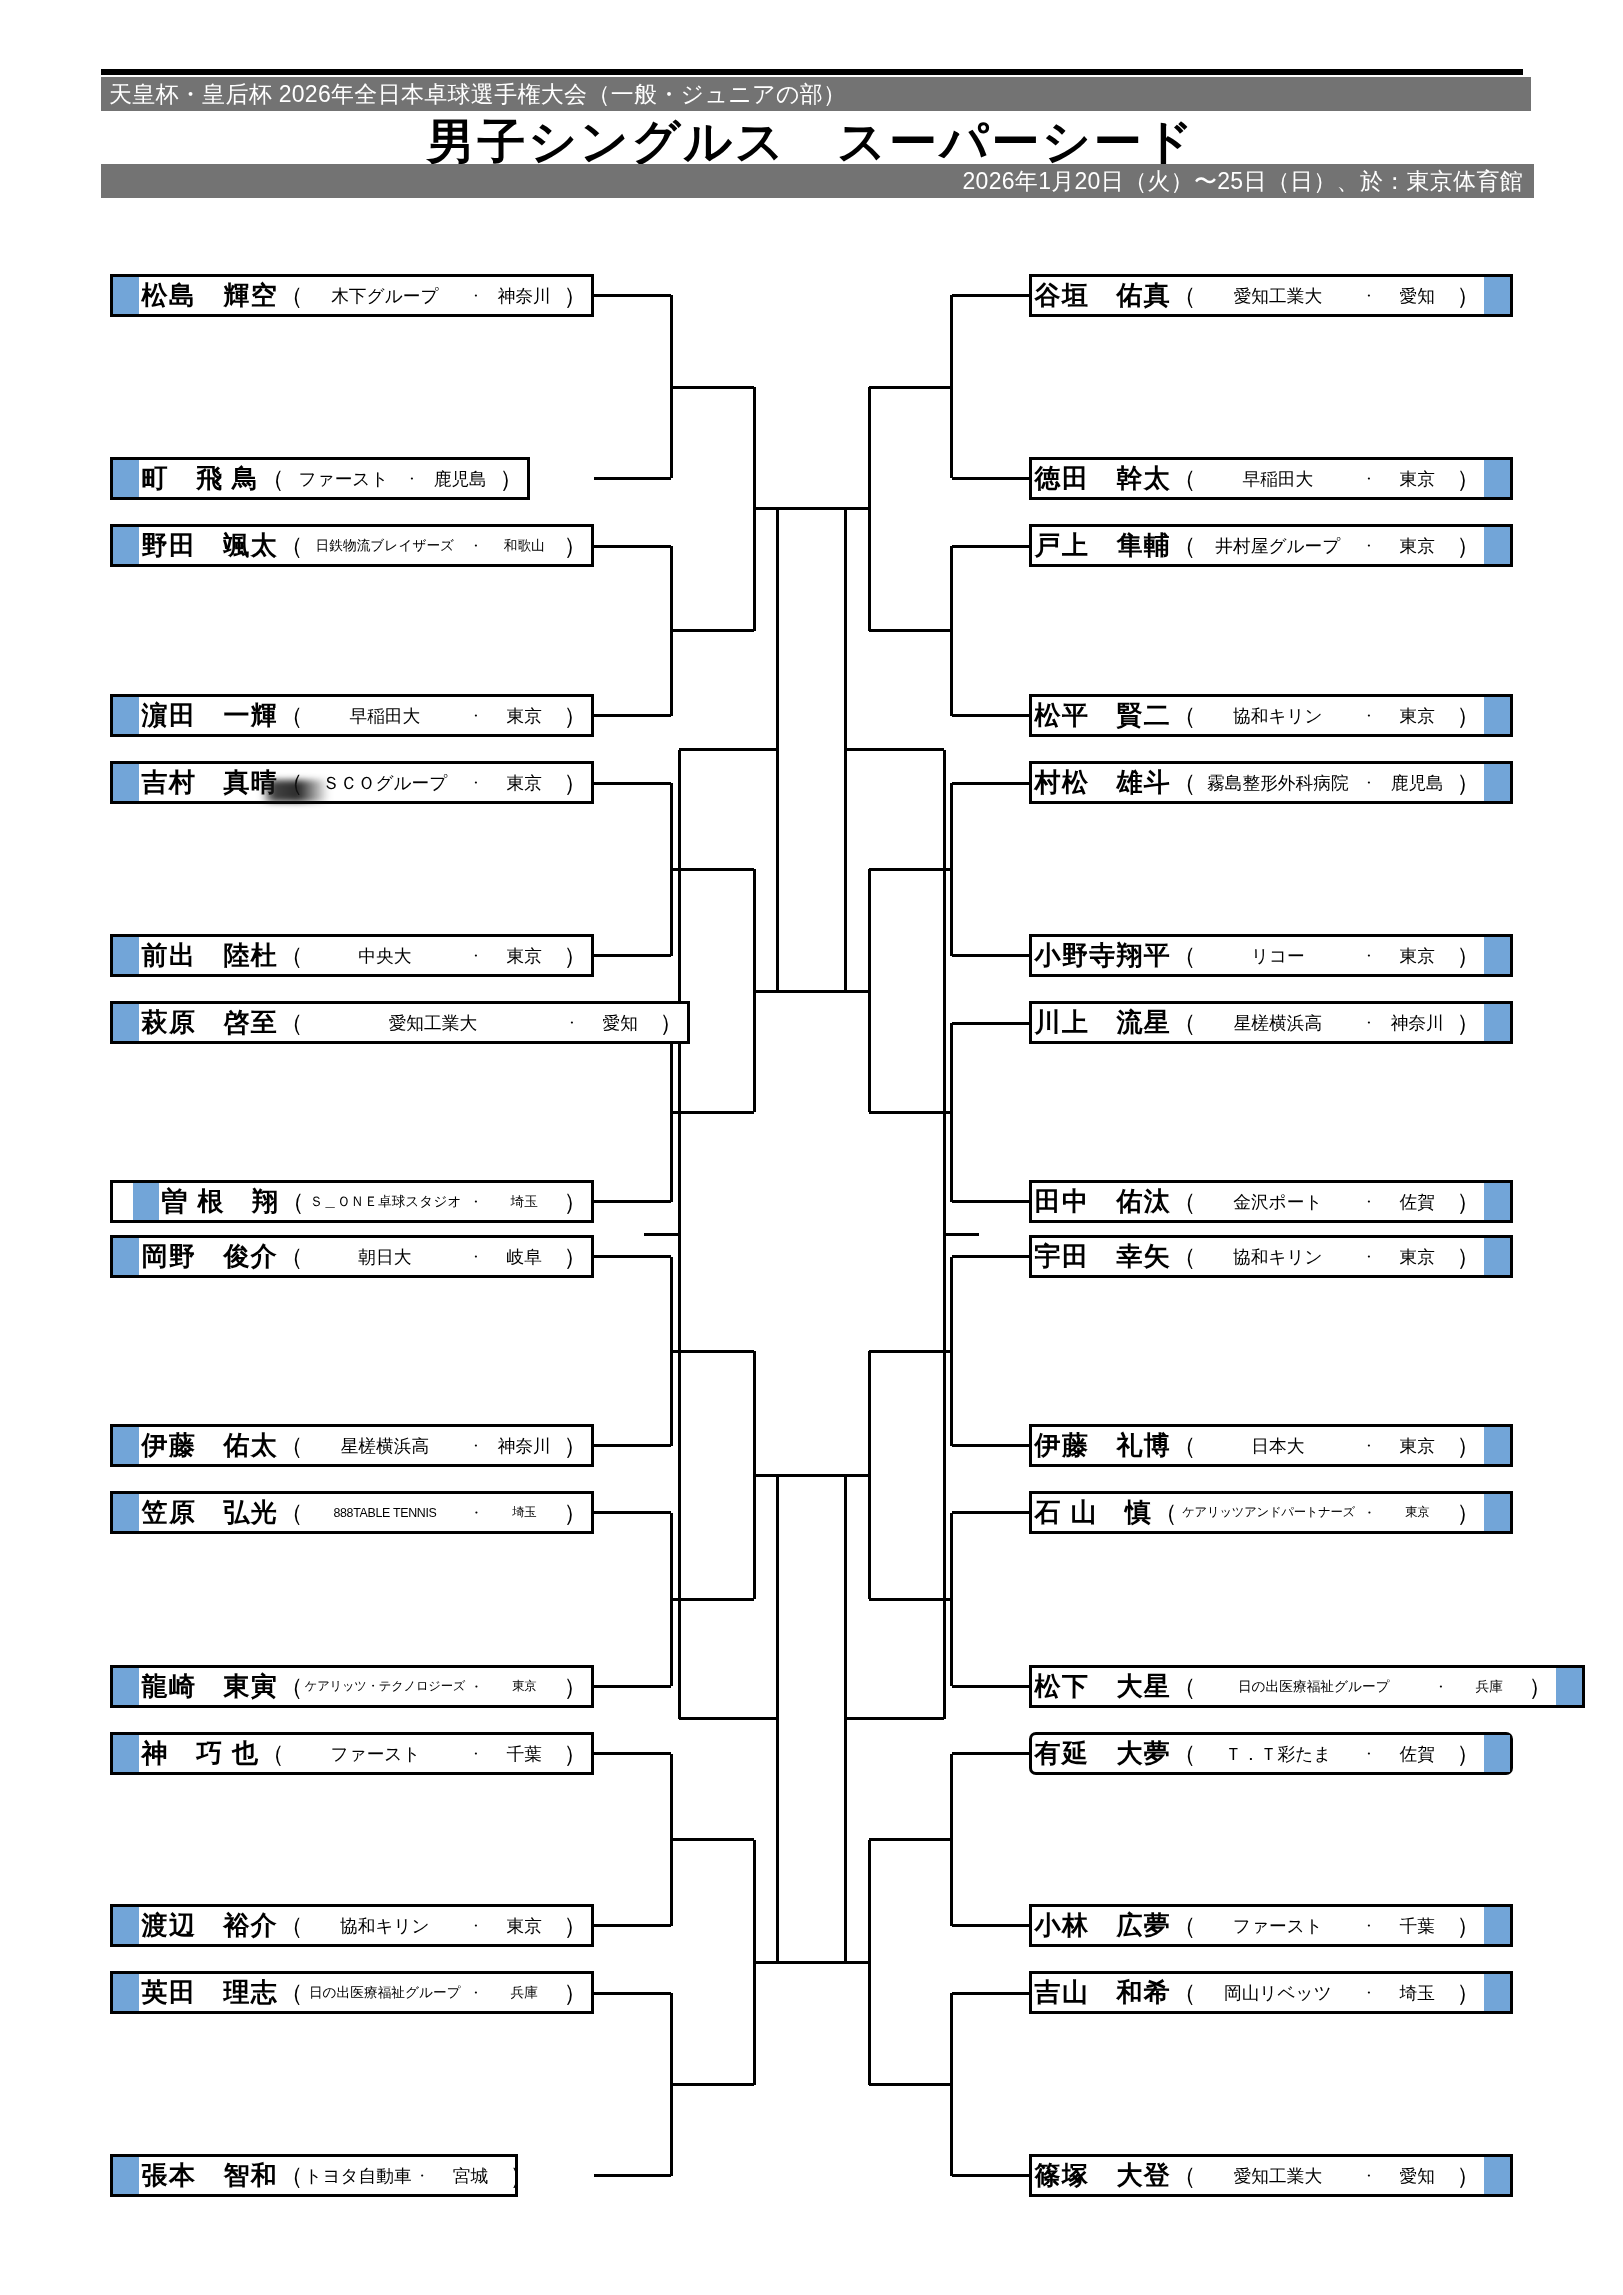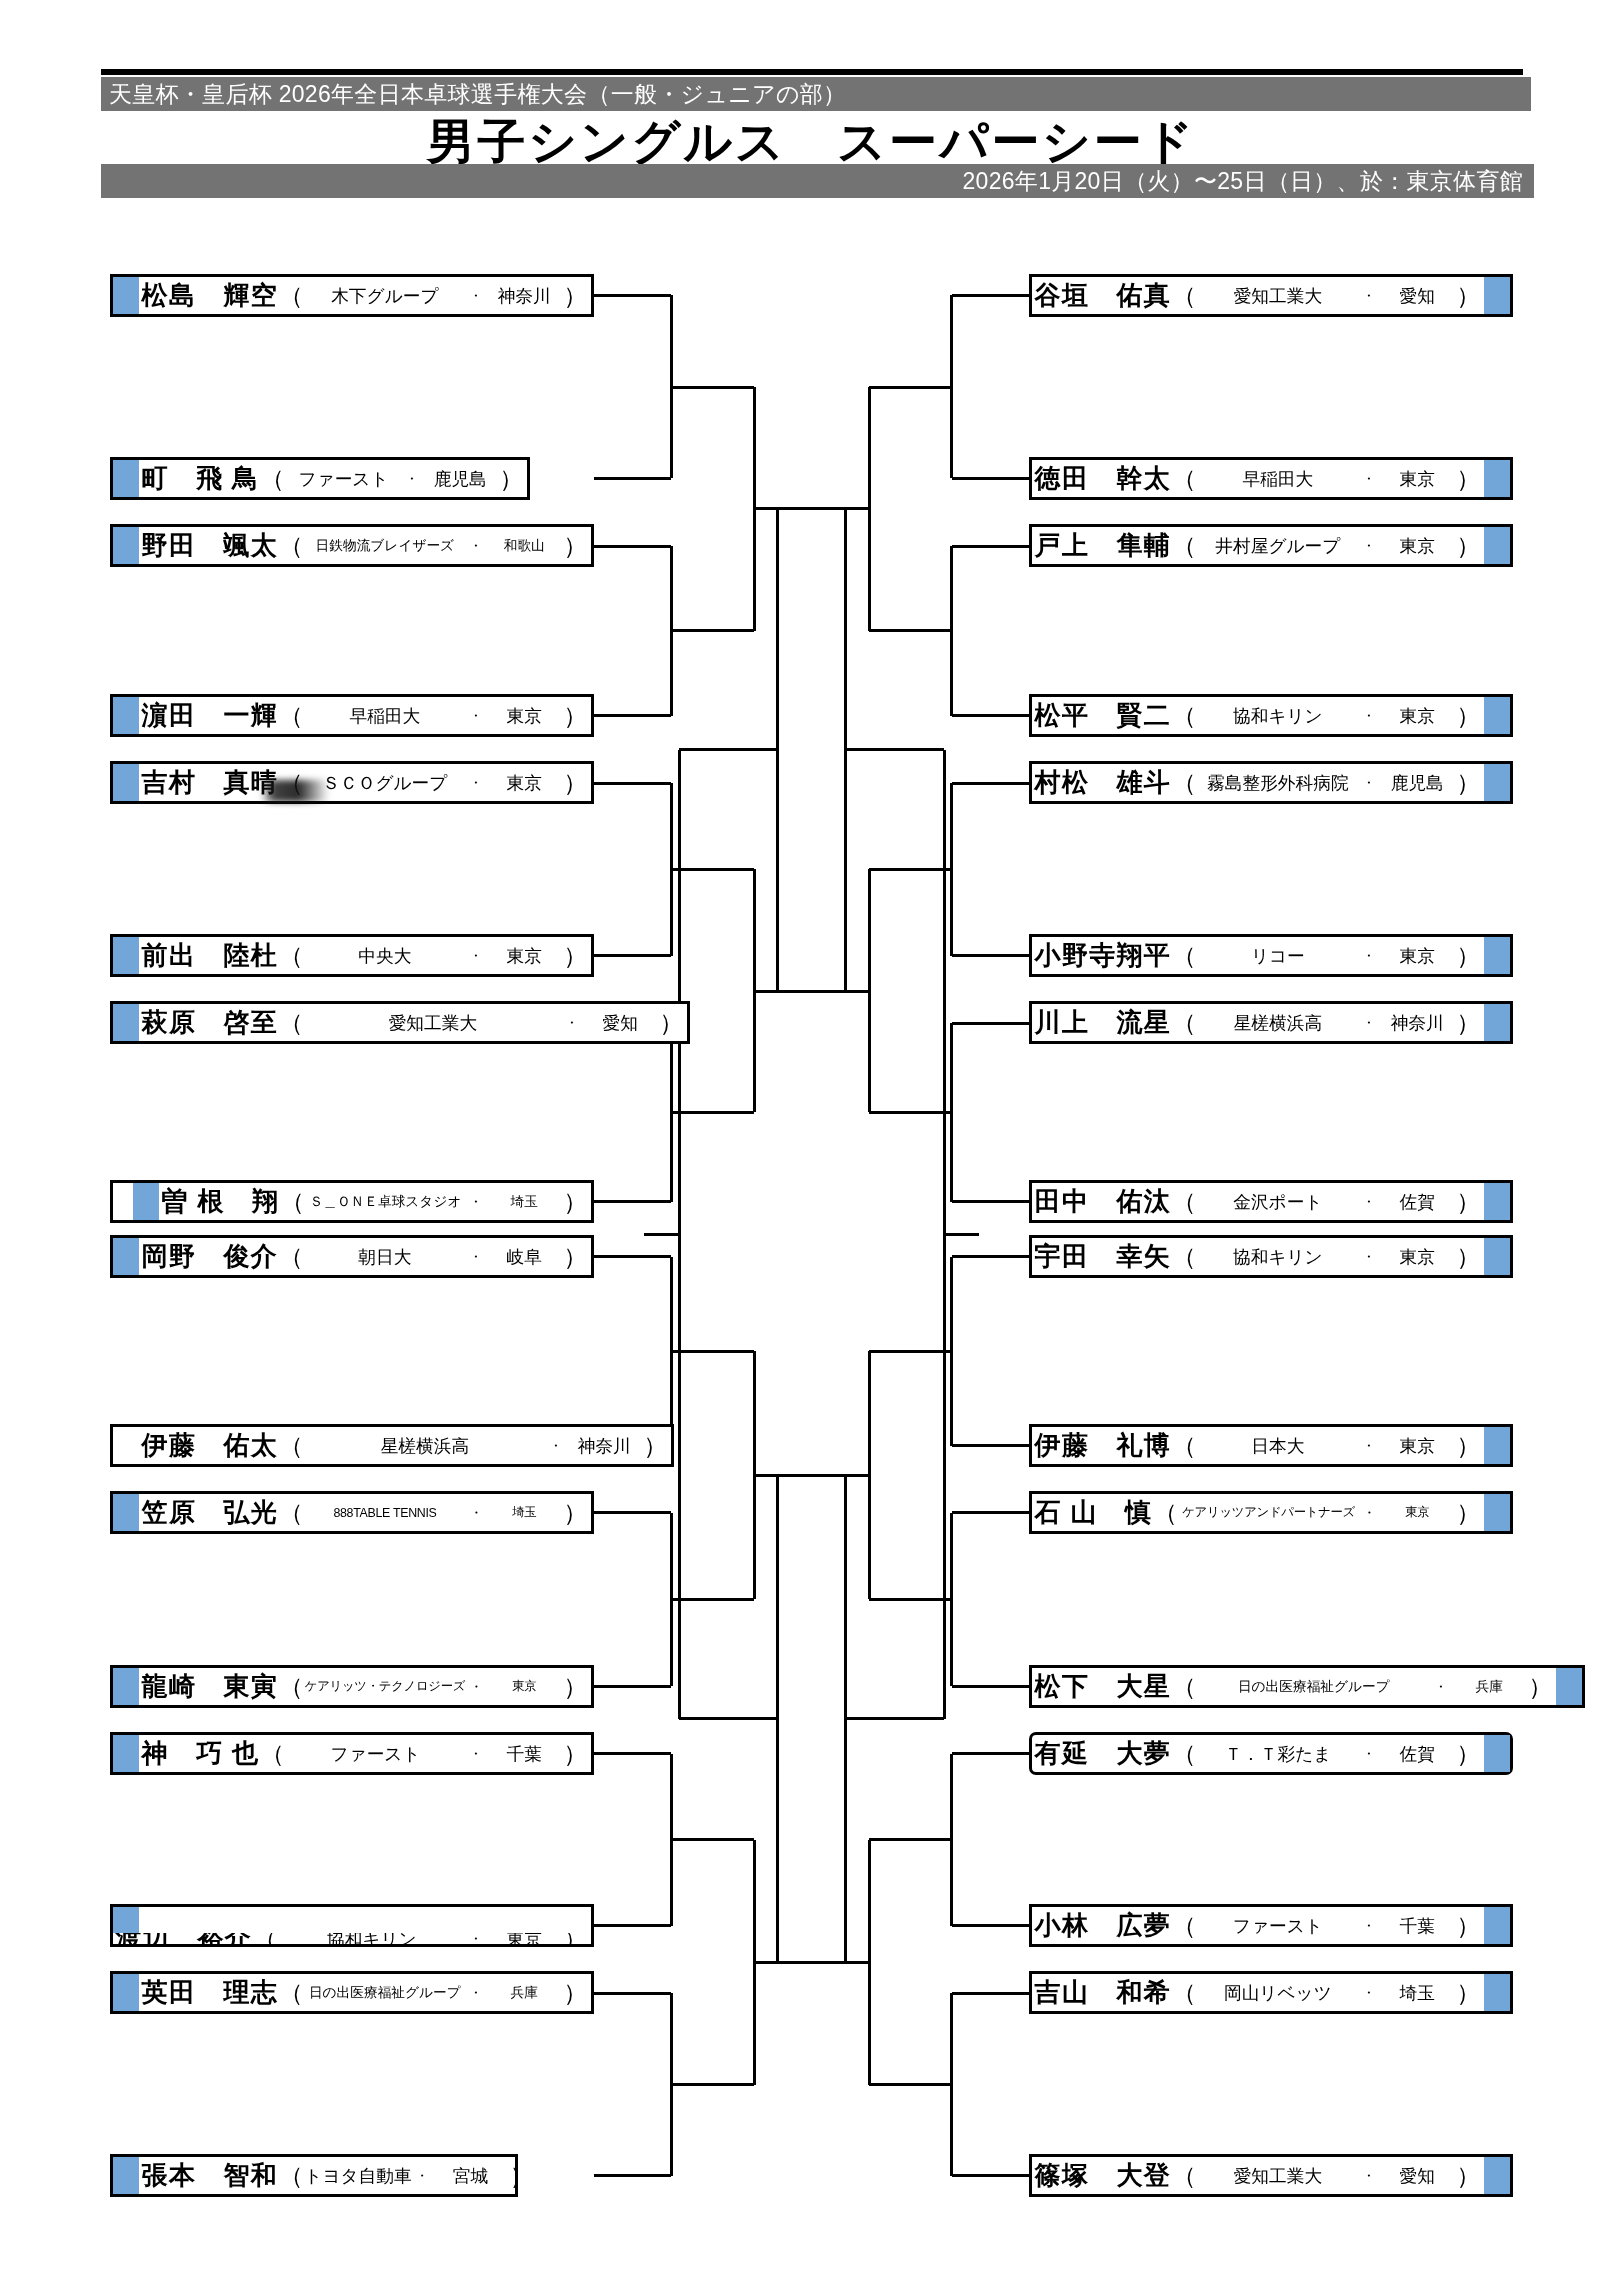--- a/index.html
+++ b/index.html
@@ -279,21 +279,21 @@
           <span class="pname">岡野　俊介</span>
           <span class="paren">（</span>
           <span class="paff">
             <span class="org">朝日大</span>
             <span class="dot">・</span>
             <span class="pref">岐阜</span>
           </span>
           <span class="paren">）</span>
         </div>
       </div>
-      <div class="pbox" style="top: 1424px; width: 564px; left: 110px; align-items: center;">
+      <div class="pbox" style="top: 1424px; width: 484px; left: 110px;">
         <div class="seedchip"></div>
         <div class="pinner">
           <span class="pname">伊藤　佑太</span>
           <span class="paren">（</span>
           <span class="paff">
             <span class="org">星槎横浜高</span>
             <span class="dot">・</span>
             <span class="pref">神奈川</span>
           </span>
           <span class="paren">）</span>
@@ -331,21 +331,21 @@
           <span class="pname">神　巧 也</span>
           <span class="paren">（</span>
           <span class="paff">
             <span class="org">ファースト</span>
             <span class="dot">・</span>
             <span class="pref">千葉</span>
           </span>
           <span class="paren">）</span>
         </div>
       </div>
-      <div class="pbox" style="top: 1904px; width: 484px; left: 110px; flex-direction: column;">
+      <div class="pbox" style="top: 1904px; width: 484px; left: 110px;">
         <div class="seedchip"></div>
         <div class="pinner">
           <span class="pname">渡辺　裕介</span>
           <span class="paren">（</span>
           <span class="paff">
             <span class="org">協和キリン</span>
             <span class="dot">・</span>
             <span class="pref">東京</span>
           </span>
           <span class="paren">）</span>

